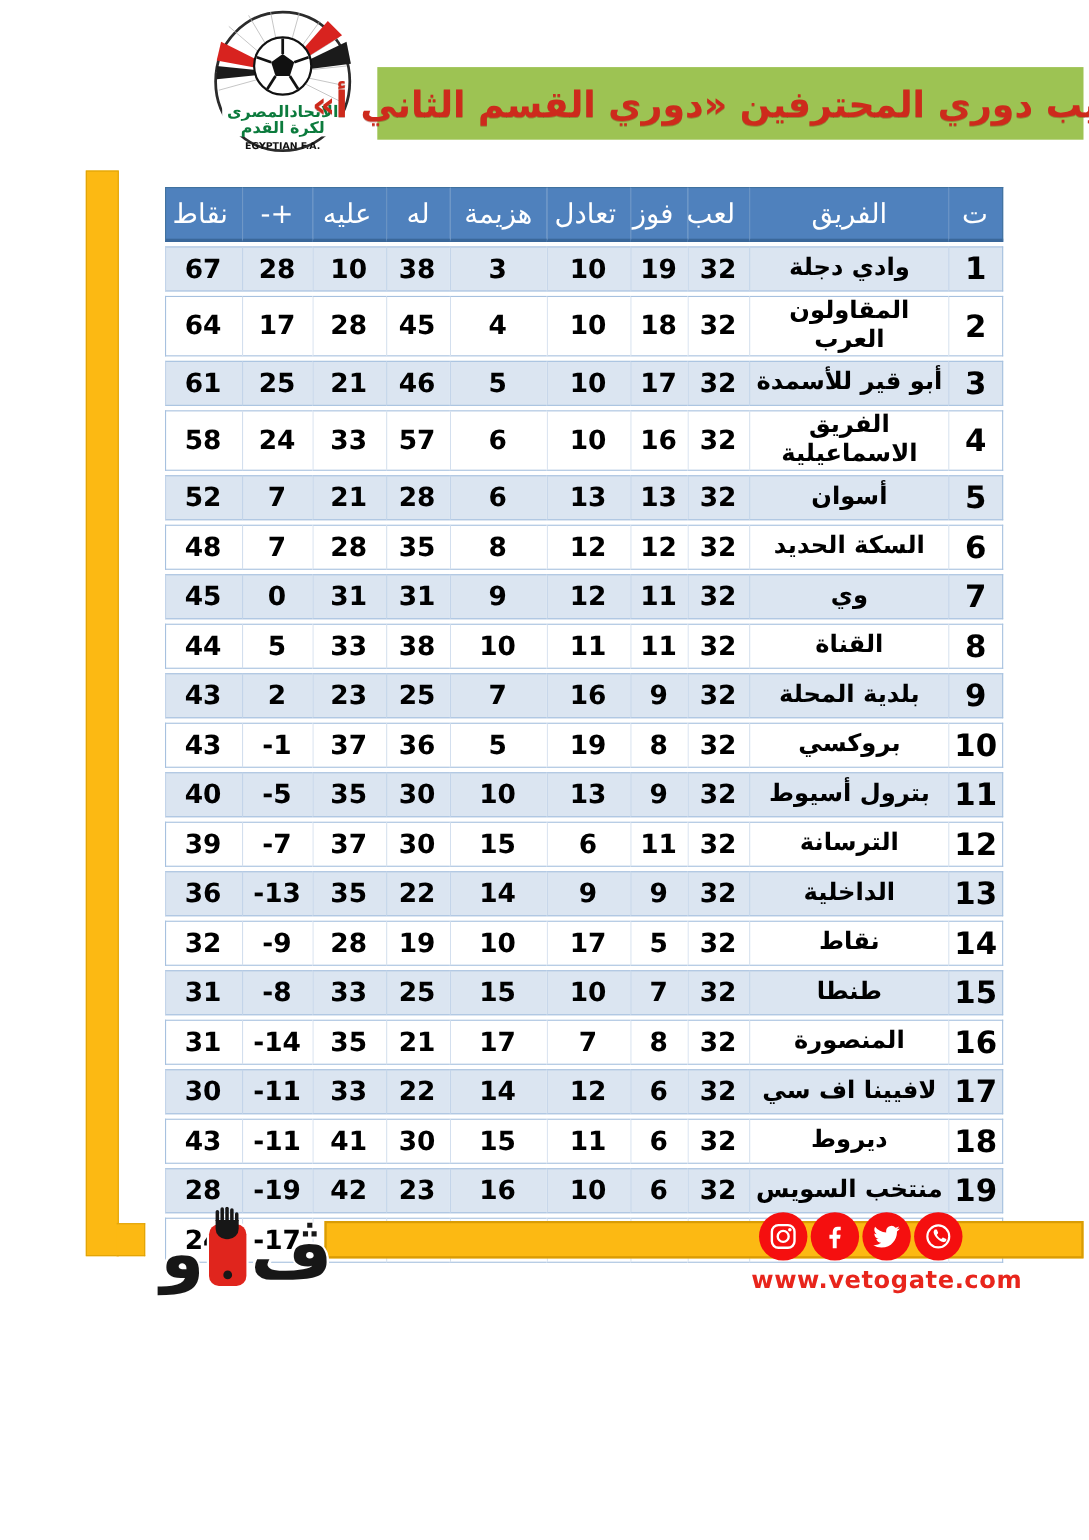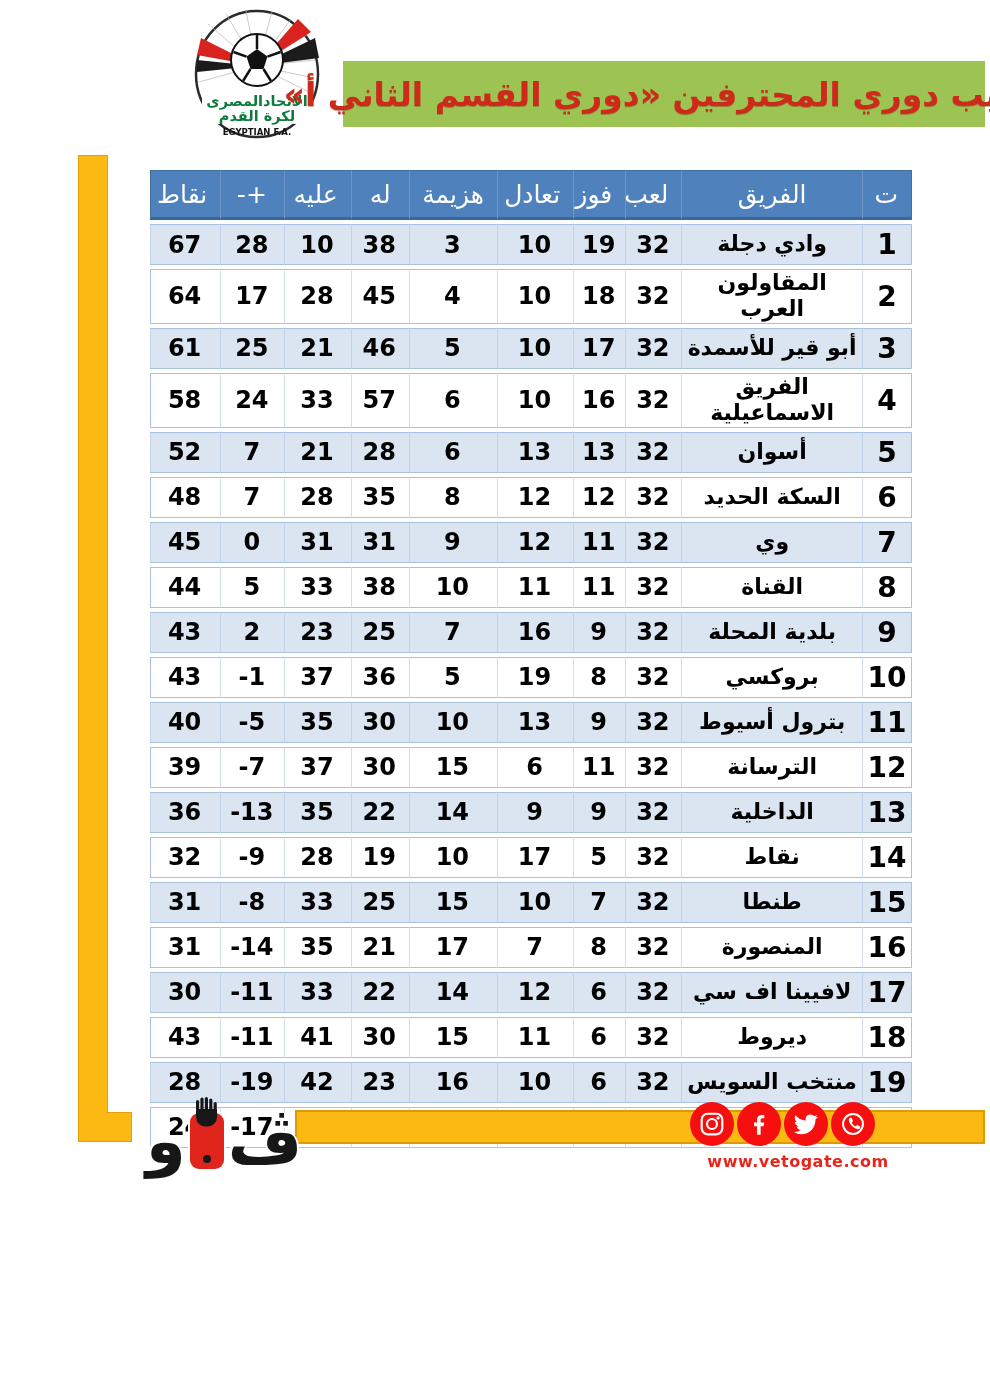--- a/index.html
+++ b/index.html
@@ -60,21 +60,21 @@
   .veto-hand{position:absolute;top:-16px;left:4px;}
   .veto-dot{width:8px;height:8px;border-radius:50%;background:#171717;margin-bottom:6px;}
   
   .social{position:absolute;left:690px;top:1102px;display:flex;gap:3px;z-index:2;}
   .sicon{
     width:44px;height:44px;border-radius:50%;background:#f50f0f;
     display:flex;align-items:center;justify-content:center;
   }
   .site-url{
     position:absolute;left:683px;top:1152px;width:230px;text-align:center;
-    color:#e8251c;font-size:16px;font-weight:bold;letter-spacing:.5px;direction:ltr;
+    color:#e8251c;font-size:22px;font-weight:bold;letter-spacing:.5px;direction:ltr;
   }
 </style>
 </head>
 <body>
 
 <div class="ybar ybar-vert"></div>
 <div class="ybar ybar-stub"></div>
 <div class="ybar ybar-bottom"></div>
 
 <svg class="fa-logo" viewBox="0 0 138 136">

